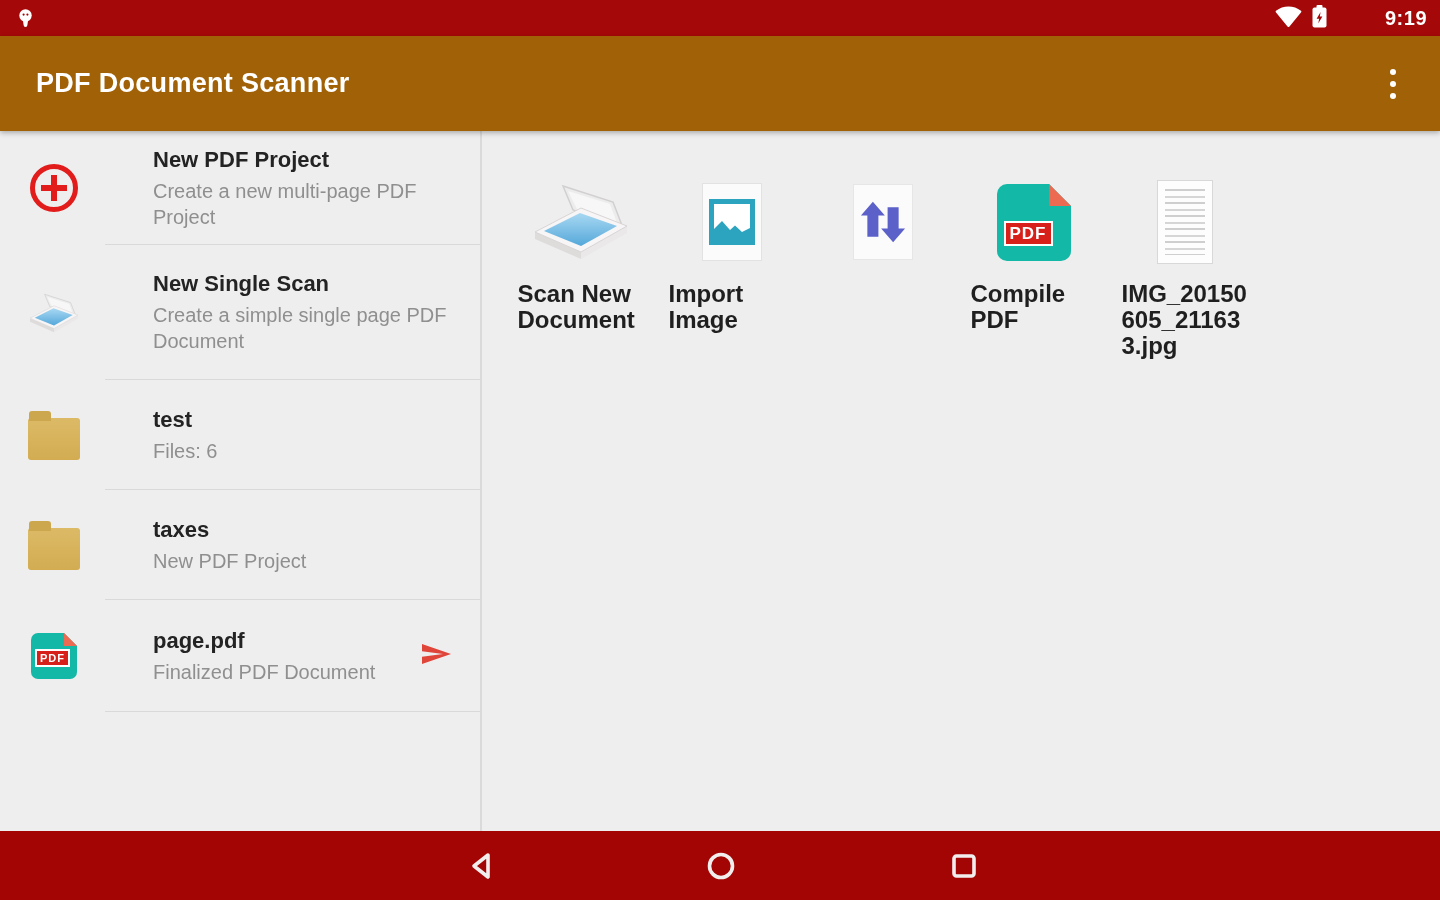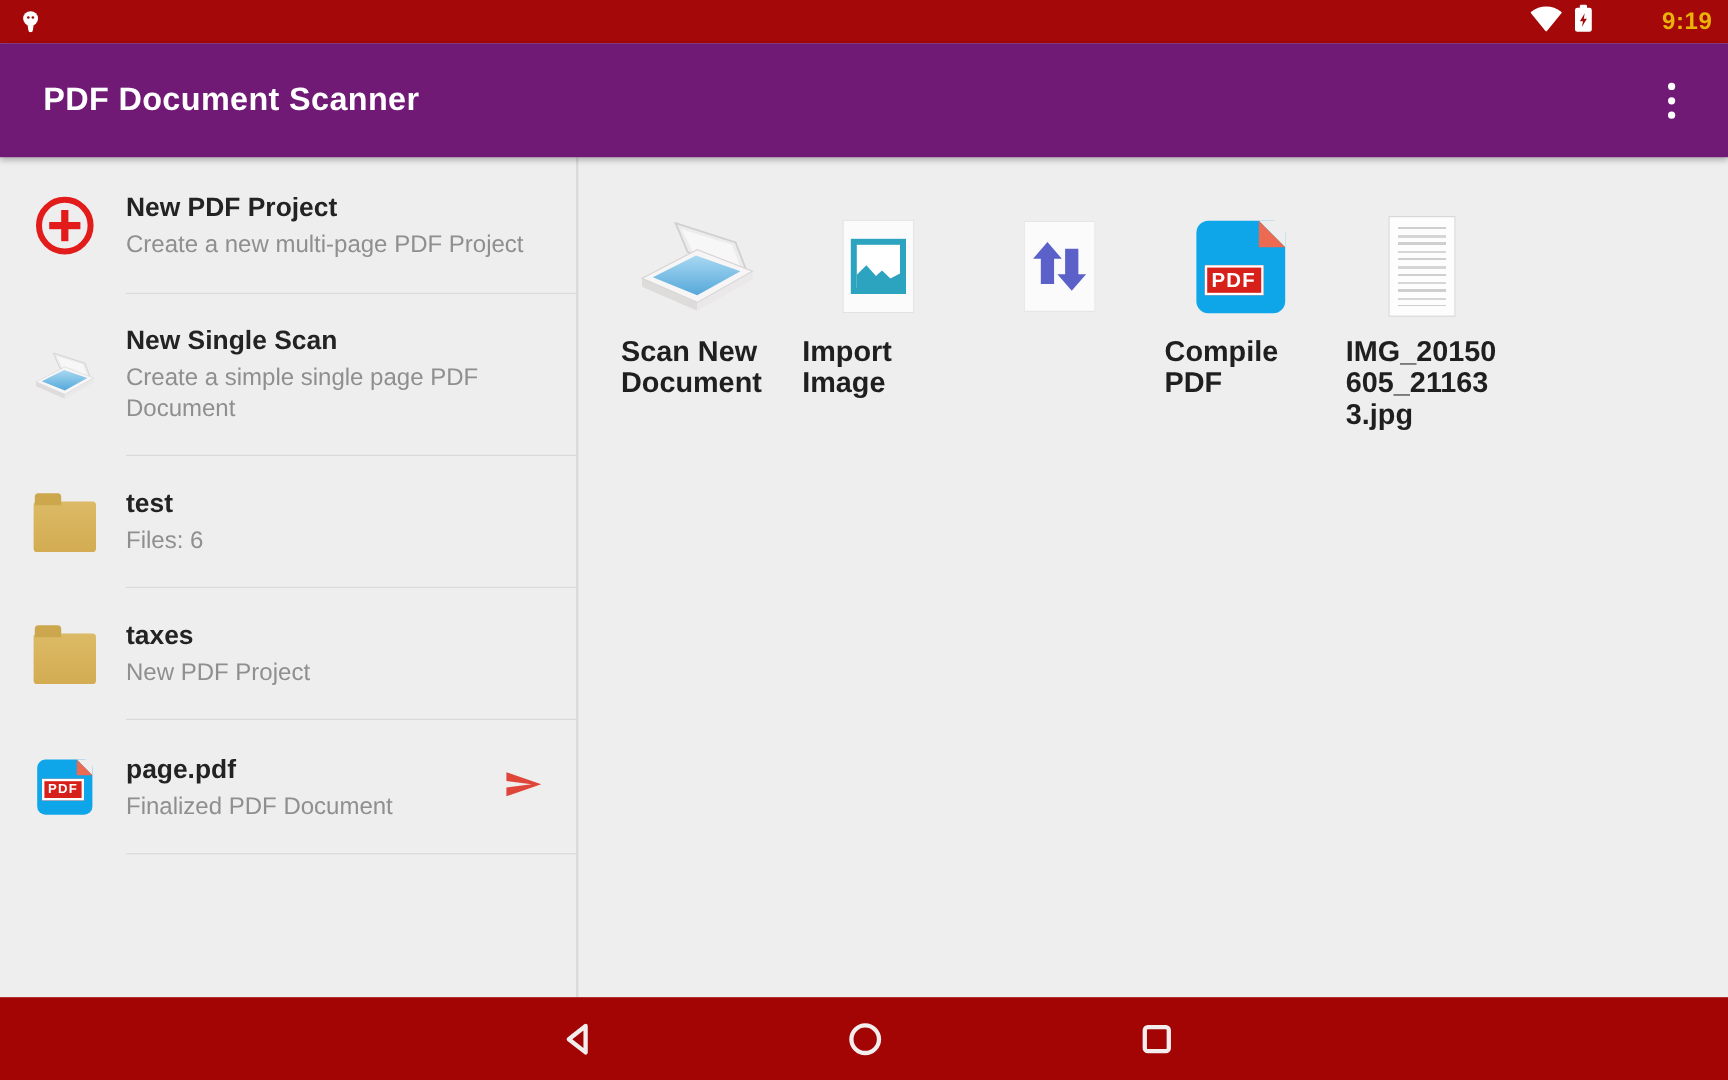--- a/index.html
+++ b/index.html
@@ -5,60 +5,60 @@
   * { margin:0; padding:0; box-sizing:border-box; }
   html,body { width:1440px; height:900px; overflow:hidden; }
   body { font-family:"Liberation Sans", sans-serif; background:#eeeeee; }
   .screen { position:relative; width:1440px; height:900px; background:#eeeeee; overflow:hidden; }
 
   
   .status-bar { position:absolute; top:0; left:0; width:100%; height:36px;
     background:#a50808; display:flex; align-items:center; }
   .bulb { margin-left:18px; display:flex; }
   .sb-right { margin-left:auto; display:flex; align-items:center; gap:9px; margin-right:13px; }
-  .sb-time { color:#eab308; font-size:20px; font-weight:bold; letter-spacing:0.5px;margin-left:48px; }
+  .sb-time { color:#ffffff; font-size:20px; font-weight:bold; letter-spacing:0.5px;margin-left:48px; }
 
   
   .app-bar { position:absolute; top:36px; left:0; width:100%; height:95px;
-    background:#701a75; display:flex; align-items:center;
+    background:#a16207; display:flex; align-items:center;
     box-shadow:0 2px 5px rgba(0,0,0,0.28); z-index:5; }
   .app-title { color:#ffffff; font-size:27px; font-weight:bold; margin-left:36px; letter-spacing:0.3px; }
   .kebab { margin-left:auto; margin-right:38px; display:flex; flex-direction:column; gap:6px;
     padding:8px 6px; cursor:pointer; }
   .kebab i { width:6px; height:6px; border-radius:50%; background:#ffffff; }
 
   
   .content { position:absolute; top:131px; left:0; width:1440px; height:700px; display:flex; }
   .v-divider { position:absolute; left:480px; top:0; bottom:0; width:2px; background:#dadada; }
 
   
   .sidebar { width:481px; height:100%; }
   .row { position:relative; display:flex; align-items:center; padding-left:28px; }
   .row::after { content:""; position:absolute; left:105px; right:0; bottom:0; height:1px; background:#d9d9d9; }
   .row .icon-slot { width:52px; min-width:52px; margin-right:25px; display:flex; justify-content:center; }
-  .row .texts { max-width:350px; }
+  .row .texts { max-width:350px;margin-left:48px; }
   .row .title { font-size:22px; font-weight:bold; color:#232323; margin-bottom:5px; }
   .row .subtitle { font-size:20px; color:#8f8f8f; line-height:26px; }
   .r1 { height:114px; } .r2 { height:135px; } .r3 { height:110px; } .r4 { height:110px; } .r5 { height:112px; }
 
   
   .plus-circle { position:relative; width:48px; height:48px; border:5px solid #e21b1b; border-radius:50%; }
   .plus-circle::before, .plus-circle::after { content:""; position:absolute; background:#e21b1b;
     top:50%; left:50%; transform:translate(-50%,-50%); }
   .plus-circle::before { width:26px; height:6px; }
   .plus-circle::after  { width:6px;  height:26px; }
 
   
   .folder { position:relative; width:52px; height:42px; margin-top:8px;
     background:linear-gradient(180deg,#dcba66 0%,#d3ac52 100%); border-radius:3px; }
   .folder::before { content:""; position:absolute; top:-7px; left:1px; width:22px; height:10px;
     background:#cda74e; border-radius:3px 3px 0 0; }
 
   
-  .pdficon { position:relative; background:#0ea5e9; border-radius:7px; }
+  .pdficon { position:relative; background:#14b8a6; border-radius:7px; }
   .pdficon .cut  { position:absolute; top:0; right:0; width:0; height:0;
     border-top:var(--fold) solid #eeeeee; border-left:var(--fold) solid transparent; }
   .pdficon .fold { position:absolute; top:0; right:0; width:0; height:0;
     border-left:var(--fold) solid #ec6a52; border-top:var(--fold) solid transparent; }
   .pdficon .pdflabel { position:absolute; left:4px; border:2px solid #ffffff; color:#ffffff;
     font-weight:bold; letter-spacing:1px; padding:0 3px; background:#d7201a; }
   .pdf-small { width:46px; height:46px; --fold:13px; }
   .pdf-small .pdflabel { top:16px; font-size:11px; line-height:14px; }
   .pdf-big { width:74px; height:77px; --fold:22px; border-radius:10px; }
   .pdf-big .pdflabel { top:37px; left:7px; font-size:17px; line-height:21px; padding:0 4px; }

